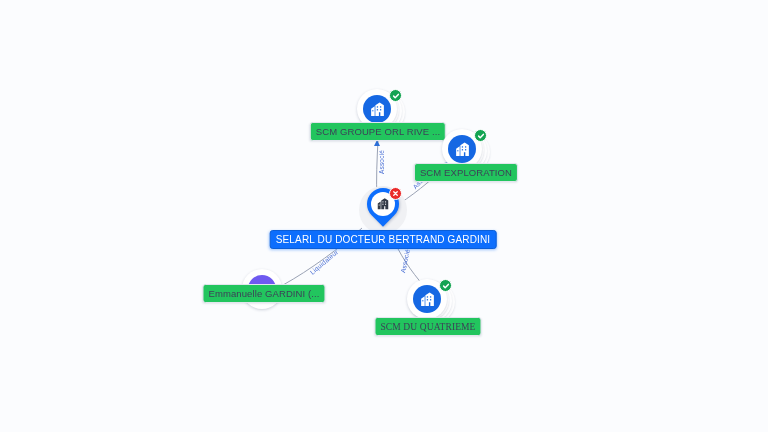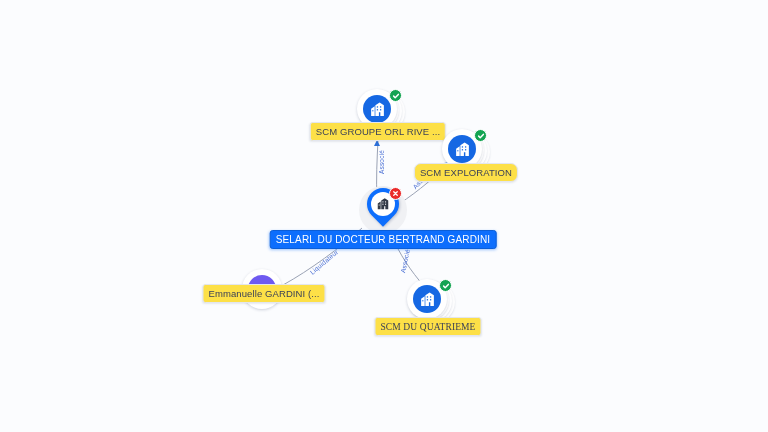--- a/index.html
+++ b/index.html
@@ -106,21 +106,21 @@
   .badge.err { background: #ea2b2b; }
 
   
   .node-label {
     position: absolute;
     transform: translateX(-50%);
     white-space: nowrap;
     font-size: 9.5px;
     line-height: 12px;
     color: #3c4257;
-    background: #fde047;
+    background: #22c55e;
     border: 1px solid #e3e6ee;
     border-radius: 3px;
     padding: 2.5px 5px;
     box-shadow: 0 1px 2px rgba(30,45,90,0.10);
     letter-spacing: .1px;
   }
   .node-label.selected {
     background: #0d6efd;
     color: #ffffff;
     border-color: #0b5ed7;
@@ -204,21 +204,21 @@
           <rect x="11" y="11.5" width="1.8" height="1.8" fill="#1668e3"></rect>
           <rect x="15.5" y="11.5" width="1.8" height="1.8" fill="#1668e3"></rect>
         </svg>
       </div>
       <div class="badge ok" style="right:-1px; top:0px;">
         <svg width="8" height="8" viewBox="0 0 12 12" fill="none" stroke="#ffffff" stroke-width="2.2" stroke-linecap="round" stroke-linejoin="round">
           <path d="M2.5 6.2 L4.8 8.5 L9.5 3.6"></path>
         </svg>
       </div>
     </div>
-    <div class="node-label" style="left:2px; top:12px;border-radius:7px;">SCM EXPLORATION</div>
+    <div class="node-label" style="left:2px; top:12px;">SCM EXPLORATION</div>
   </div>
 
   <div class="node" style="left:383px; top:214px;">
     <div class="pin-wrap">
       <div class="pin-halo"></div>
       <div class="pin-shape"></div>
       <div class="pin-inner">
         <svg width="14" height="14" viewBox="0 0 24 24" fill="#333a46">
           <path d="M3 21V11l5-3.5V21H3zm6 0V6l6-4 6 4v15h-5v-5h-2v5H9z"></path>
           <rect x="4.6" y="13" width="1.6" height="1.6" fill="#ffffff"></rect>

